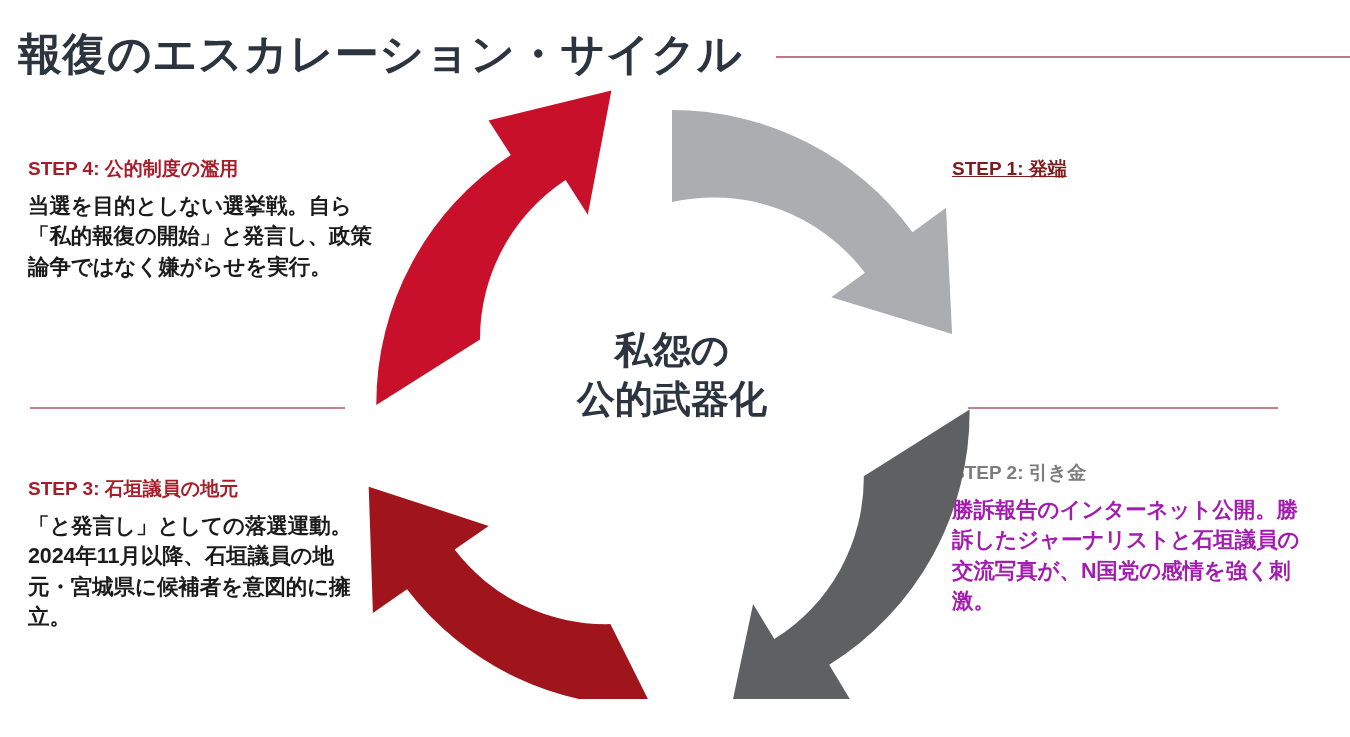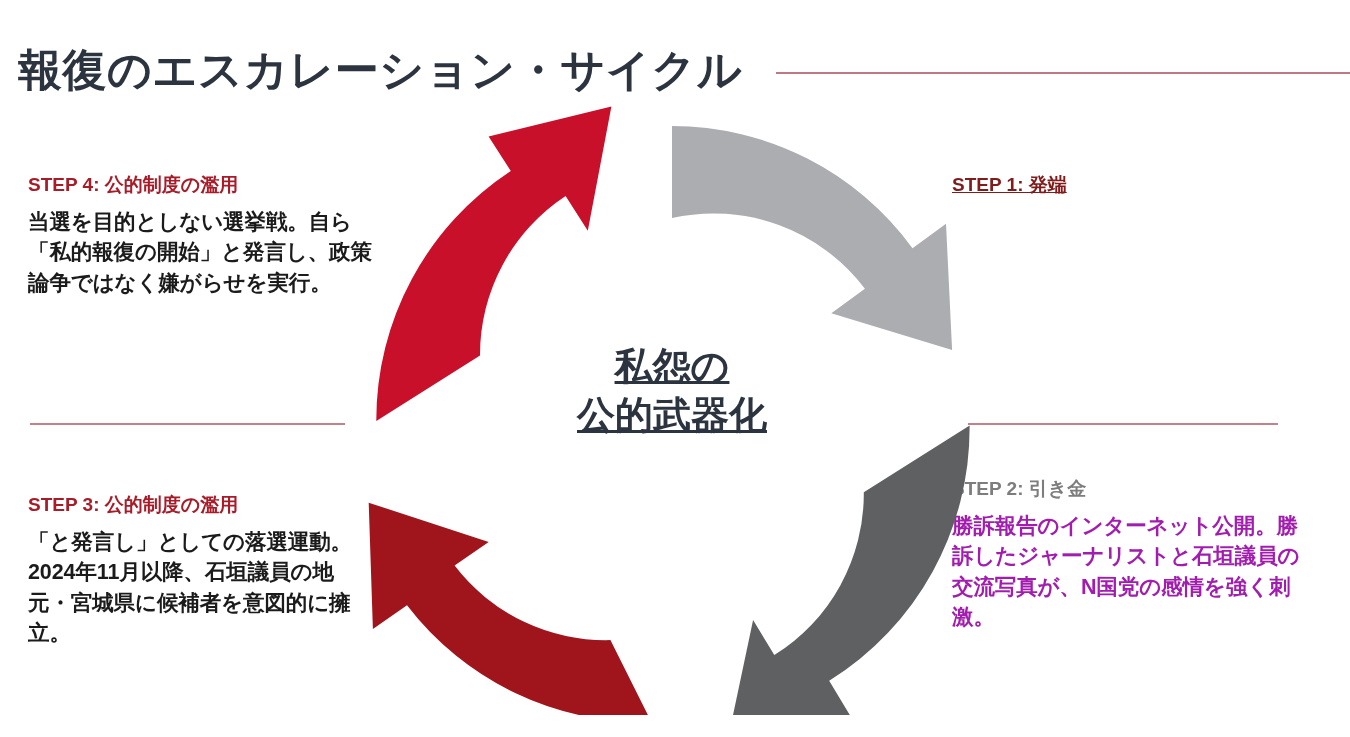--- a/index.html
+++ b/index.html
@@ -10,21 +10,20 @@
   }
   body {
     font-family: "Liberation Sans", "DejaVu Sans", sans-serif;
   }
   #slide {
     position: relative;
     width: 1350px;
     height: 699px;
     background: #ffffff;
     overflow: hidden;
-    margin-top: 16px;
   }
 
   
   #title-row {
     position: absolute;
     left: 0;
     top: 18px;
     width: 1350px;
     height: 72px;
     display: flex;
@@ -126,21 +125,21 @@
 
   <div class="side-divider" id="divider-left" style="background: rgb(180, 98, 111);"></div>
   <div class="side-divider" id="divider-right" style="background: rgb(180, 98, 111);"></div>
 
   <div class="step-block" id="block-step4">
     <p class="step-heading" style="color: rgb(168, 27, 40);">STEP 4: 公的制度の濫用</p>
     <p class="step-body" style="color: rgb(27, 27, 27);">当選を目的としない選挙戦。自ら「私的報復の開始」と発言し、政策論争ではなく嫌がらせを実行。</p>
   </div>
 
   <div class="step-block" id="block-step3">
-    <p class="step-heading" style="color: rgb(168, 27, 40);">STEP 3: 公的制度の濫用</p>
+    <p class="step-heading" style="color: rgb(168, 27, 40);">STEP 3: 石垣議員の地元</p>
     <p class="step-body" style="color: rgb(27, 27, 27);">「と発言し」としての落選運動。2024年11月以降、石垣議員の地元・宮城県に候補者を意図的に擁立。</p>
   </div>
 
   <div class="step-block" id="block-step1">
     <p class="step-heading" style="color: #7f1d1d; text-decoration: underline;">STEP 1: 発端</p>
   </div>
 
   <div class="step-block" id="block-step2">
     <p class="step-heading" style="color: rgb(125, 125, 125);">STEP 2: 引き金</p>
     <p class="step-body" style="color: #a21caf;">勝訴報告のインターネット公開。勝訴したジャーナリストと石垣議員の交流写真が、N国党の感情を強く刺激。</p>
@@ -177,19 +176,19 @@
                  A 298 298 0 0 1 158.8 67.0
                  L 136.6 32.4
                  L 259.4 2.5
                  L 235.8 126.7
                  L 213.6 92.1
                  A 190 190 0 0 0 128.0 251.5
                  Z" fill="#c8102a"></path>
       </g>
     </svg>
 
-    <div id="center-label" style="color: rgb(44, 52, 64); text-decoration: underline;">
+    <div id="center-label" style="color: rgb(44, 52, 64);">
       <span class="cl-line">私怨の</span>
       <span class="cl-line">公的武器化</span>
     </div>
   </div>
 
 </div>
 
 </body></html>

